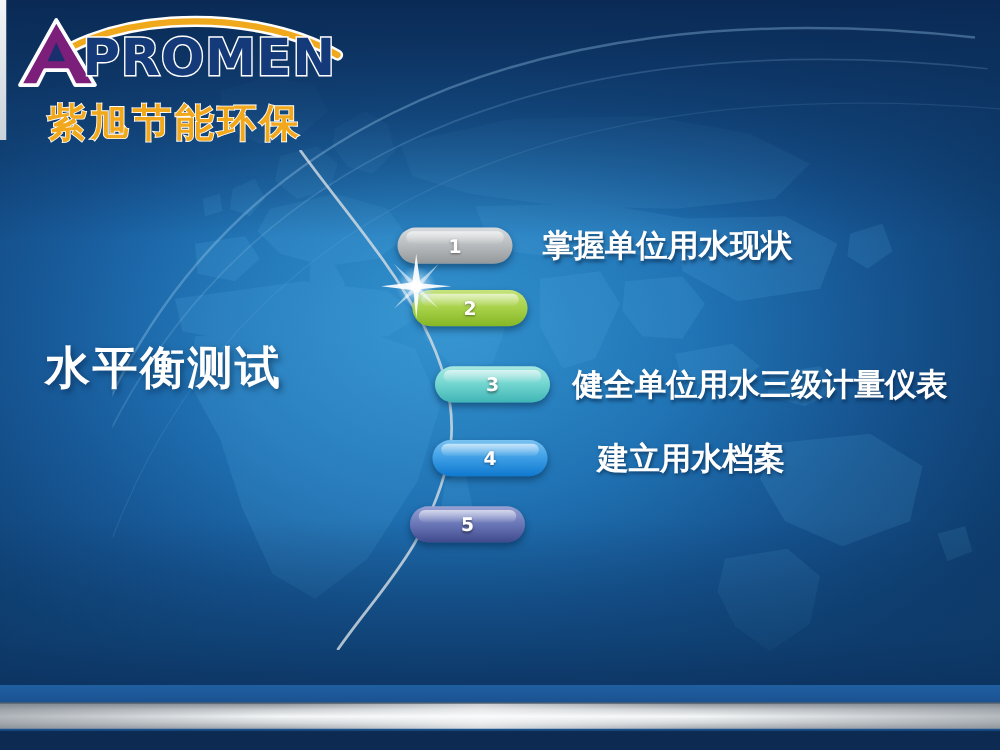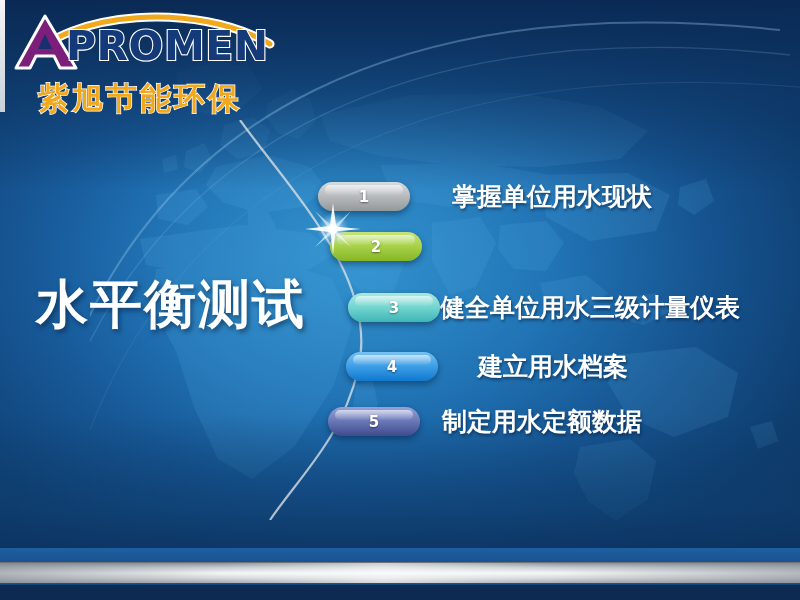--- a/index.html
+++ b/index.html
@@ -114,21 +114,21 @@
     -webkit-text-stroke: 1.4px #ffffff;
     paint-order: stroke fill;
     margin-top: 12px;
   }
 
   
   .main-title {
     position: absolute;
     left: 36px;
     top: 270px;
-    font-size: 52px;
+    font-size: 36px;
     font-weight: bold;
     color: #ffffff;
     letter-spacing: 2px;
     text-shadow: 2px 3px 5px rgba(4,30,60,0.55);
     white-space: nowrap;
   }
 
   
   .chain-curve {
     position: absolute;
@@ -311,48 +311,47 @@
   <div class="chain-curve">
     <svg viewBox="0 0 220 400">
       <path d="M 10 0 C 60 70, 150 160, 128 250 C 112 318, 70 356, 40 400" fill="none" stroke="rgba(215,222,228,0.80)" stroke-width="2.2"></path>
     </svg>
   </div>
 
   <div class="item" style="left:318px; top:180px;">
     <div class="pill" style="background:linear-gradient(180deg,#d9dcde 0%,#b9bcbe 48%,#93989b 100%);">
       <span class="pill-num">1</span>
     </div>
-    <span class="item-label" style="margin-left:42px;">掌握单位用水现状</span>
+    <span class="item-label" style="margin-left:24px;">掌握单位用水现状</span>
   </div>
 
   <div class="item" style="left:330px; top:232px;">
     <div class="pill" style="background:linear-gradient(180deg,#c6e37a 0%,#a8d24a 48%,#86b625 100%);">
       <span class="pill-num">2</span>
     </div>
   </div>
 
   <div class="item" style="left:348px; top:291px;">
     <div class="pill" style="background:linear-gradient(180deg,#a8e8e2 0%,#74d6d0 48%,#3fb5b5 100%);">
       <span class="pill-num">3</span>
     </div>
-    <span class="item-label" style="">健全单位用水三级计量仪表</span>
+    <span class="item-label" style="margin-left:18px;">健全单位用水三级计量仪表</span>
   </div>
 
   <div class="item" style="left:346px; top:350px;">
     <div class="pill" style="background:linear-gradient(180deg,#79c2f2 0%,#3f9fe6 48%,#0f79cf 100%);">
       <span class="pill-num">4</span>
     </div>
     <span class="item-label" style="margin-left:40px;">建立用水档案</span>
   </div>
 
   <div class="item" style="left:328px; top:405px;">
     <div class="pill" style="background:linear-gradient(180deg,#98a2d4 0%,#6b78b8 48%,#3f4a8c 100%);">
       <span class="pill-num">5</span>
     </div>
-    <span class="item-label" style="margin-left:22px;">制定用水定额数据</span>
   </div>
 
   <div class="sparkle">
     <svg viewBox="0 0 56 52">
       <defs>
         <radialGradient id="gl" cx="50%" cy="50%" r="50%">
           <stop offset="0%" stop-color="#ffffff" stop-opacity="1"></stop>
           <stop offset="40%" stop-color="#dff0ff" stop-opacity="0.55"></stop>
           <stop offset="100%" stop-color="#9fd2f5" stop-opacity="0"></stop>
         </radialGradient>

